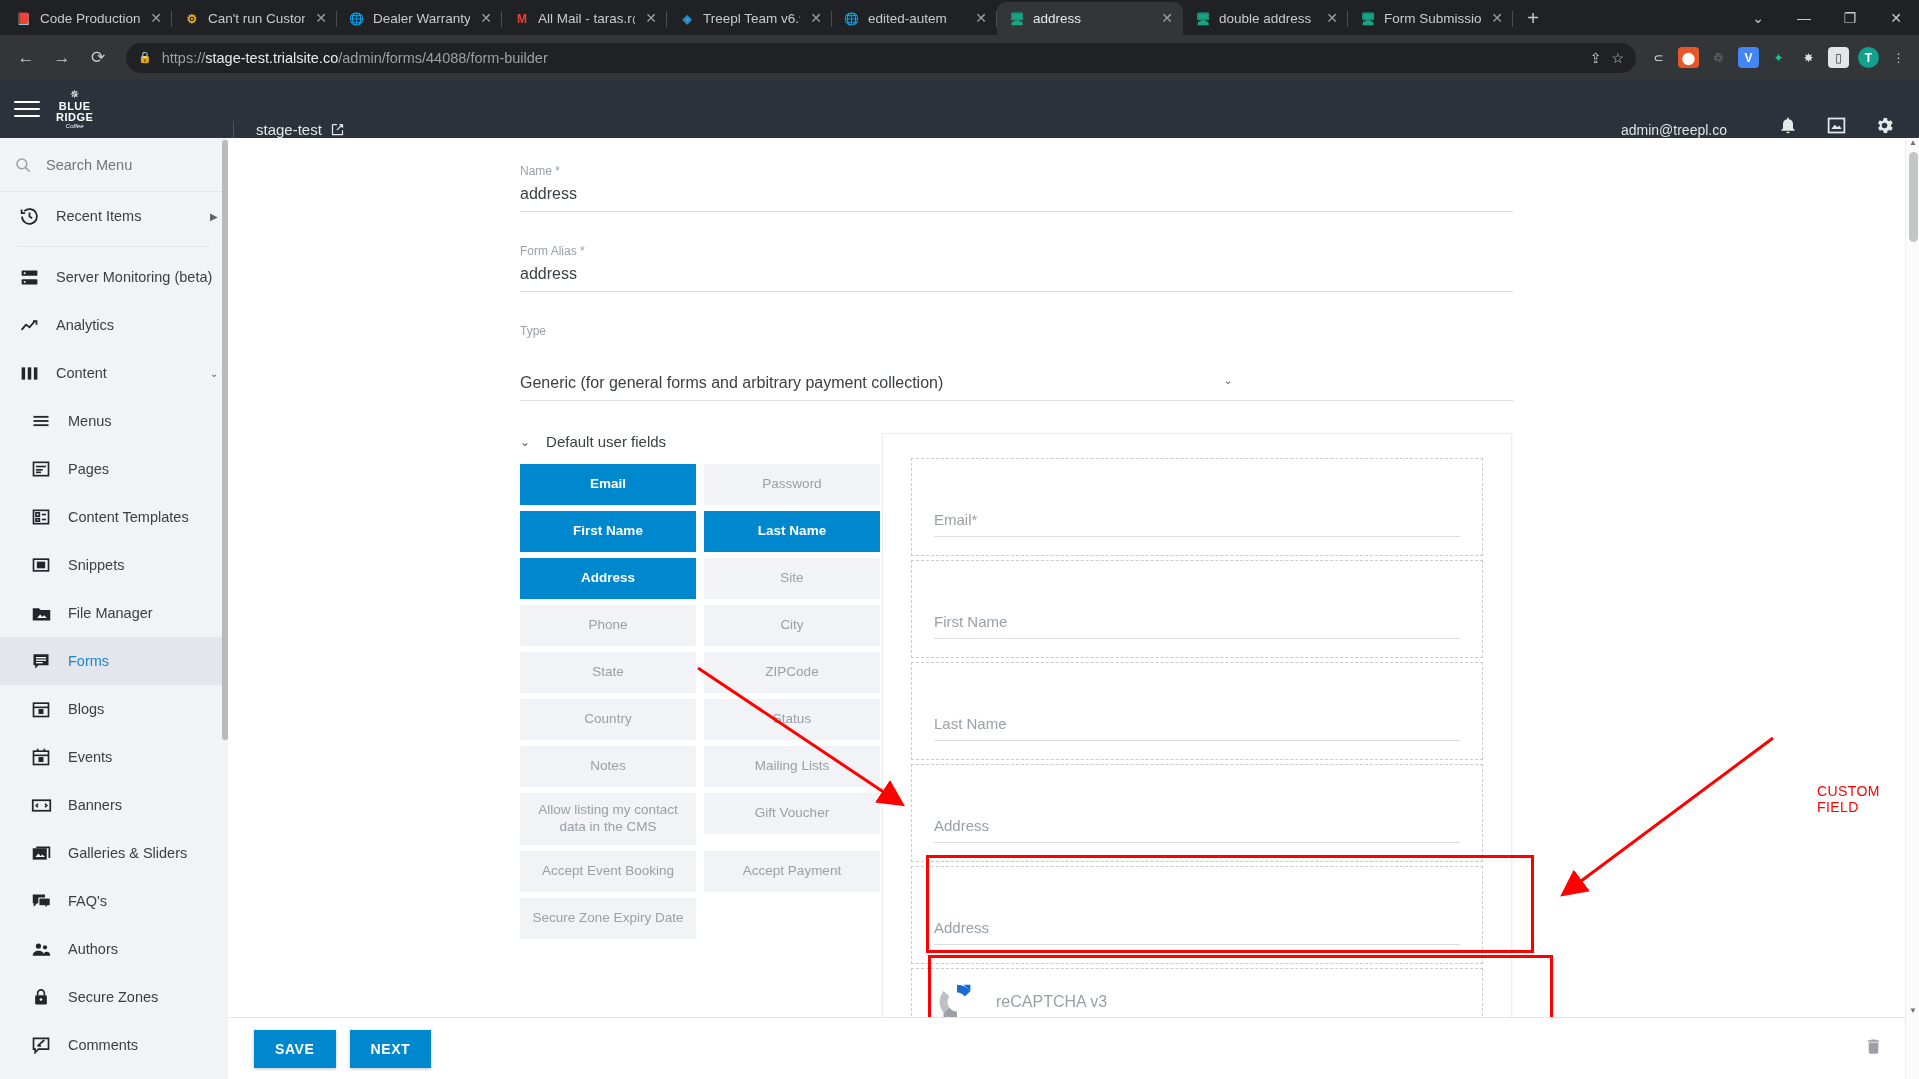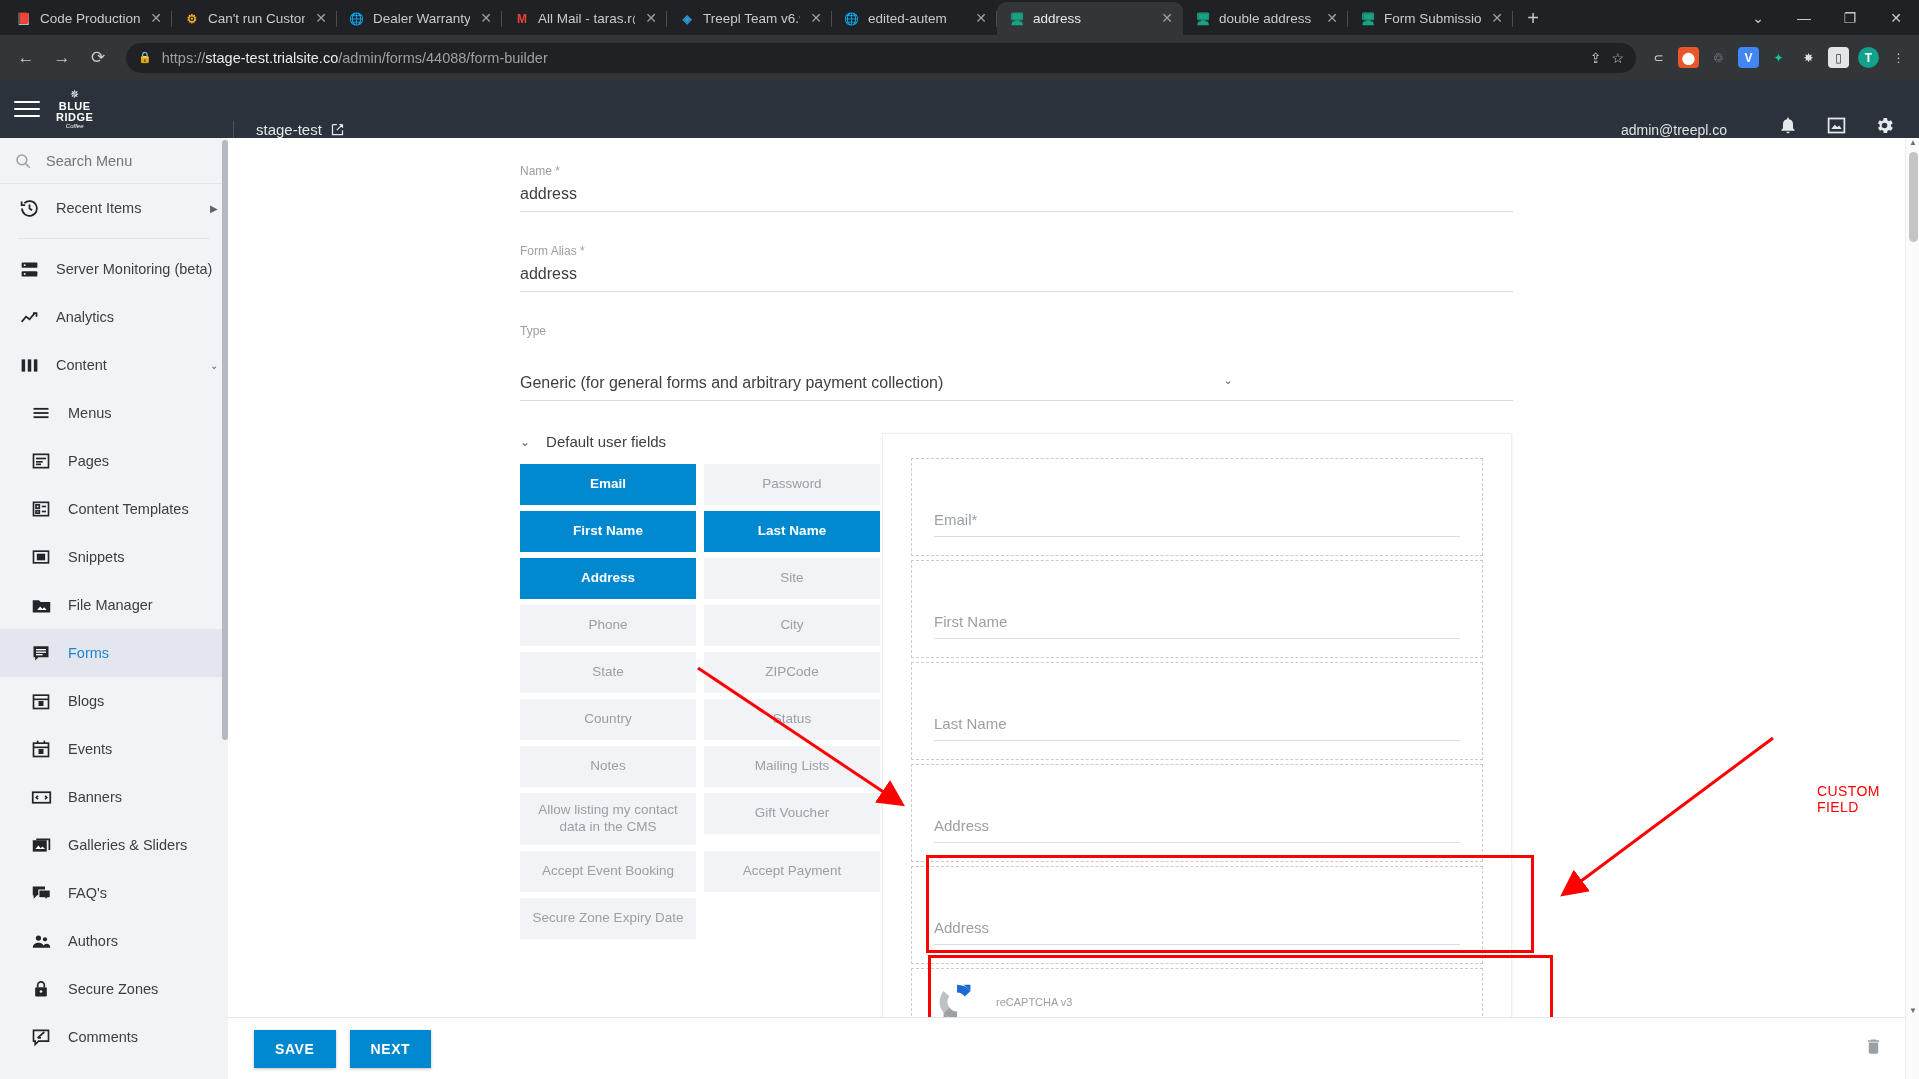--- a/index.html
+++ b/index.html
@@ -73,21 +73,21 @@
   }
   .hamburger{ width:26px; display:flex; flex-direction:column; gap:5px; }
   .hamburger i{ display:block; height:2px; background:#fff; border-radius:1px; }
   .logo{ color:#fff; text-align:center; line-height:1.0; }
   .logo .sym{ font-size:11px; display:block; margin-bottom:1px; }
   .logo .l1{ font-size:11px; font-weight:bold; letter-spacing:.5px; display:block;}
   .logo .l2{ font-size:11px; font-weight:bold; letter-spacing:.5px; display:block;}
   .logo .l3{ font-size:6px; display:block; font-style:italic; }
 
   .search-row{
-    height:46px; display:flex; align-items:center; gap:14px; padding-left:14px;
+    height:54px; display:flex; align-items:center; gap:14px; padding-left:14px;
     border-bottom:1px solid #e2e5ea;
   }
   .search-row .mag{ width:18px; height:18px; color:#9aa0a6; }
   .search-row input{
     border:none; background:transparent; outline:none; font-size:14.5px;
     color:#9aa0a6; font-family:"Liberation Sans", sans-serif; width:150px;
   }
 
   .nav-scroll{ height:895px; overflow:hidden; position:relative; }
   .nav-item{
@@ -159,21 +159,21 @@
   }
   .pf{
     border:1px dashed #c9ccd1; height:98px; position:relative;
     display:flex; align-items:flex-end; padding:0 22px 18px;
     margin-bottom:4px;
   }
   .pf .ph{ font-size:15px; color:#9aa0a6; padding-bottom:8px;
     border-bottom:1px solid #dadce0; width:100%; }
   .pf.captcha{ height:68px; align-items:center; gap:16px; padding-bottom:0; }
   .recap-logo{ width:46px; height:46px; position:relative; flex:0 0 46px; }
-  .recap-txt{ font-size:11px; color:#9aa0a6; }
+  .recap-txt{ font-size:16px; color:#9aa0a6; }
 
   
   .redbox{ position:absolute; border:3px solid #ff0000; pointer-events:none; }
   .redlabel{
     position:absolute; color:#ff0000; font-size:14px; letter-spacing:.4px;
   }
   svg.annot{ position:absolute; left:0; top:0; width:100%; height:100%;
     pointer-events:none; overflow:visible; }
 
   

